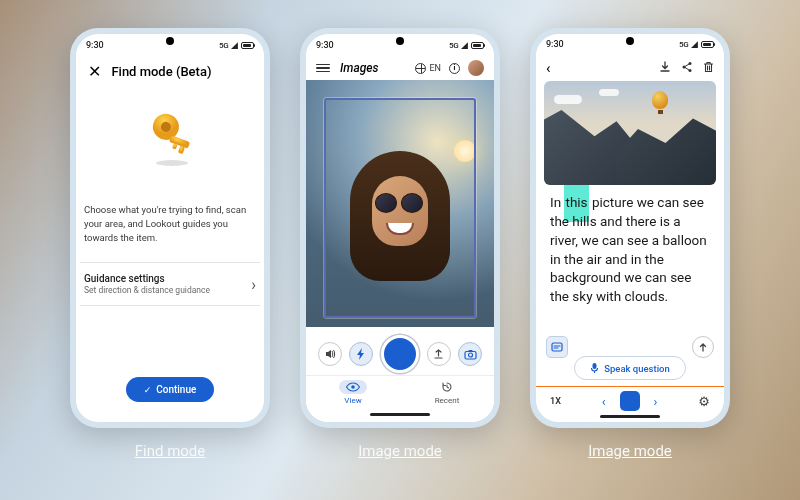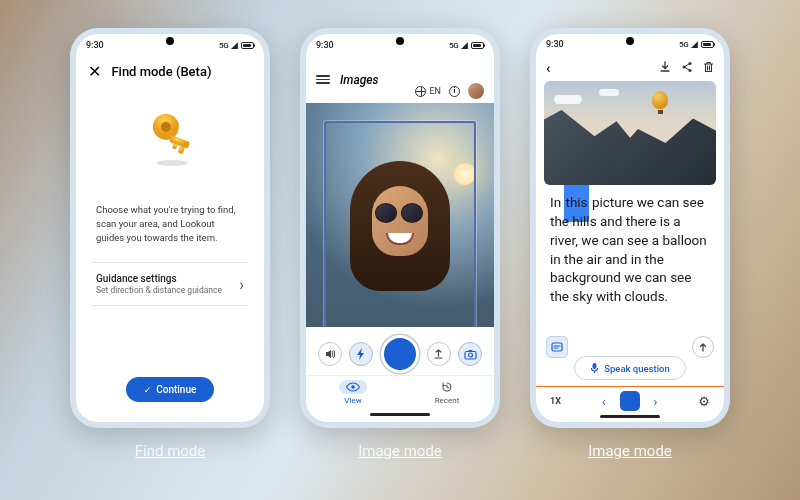--- a/index.html
+++ b/index.html
@@ -39,41 +39,41 @@
   .statusbar .right { display:flex; align-items:center; gap:3px; }
   .sig { font-size: 8px; letter-spacing:-0.5px; }
   .batt { width:13px; height:7px; border:1px solid #222; border-radius:2px; position:relative; }
   .batt:after { content:""; position:absolute; right:-2px; top:1px; width:1px; height:3px; background:#222; border-radius:0 1px 1px 0;}
   .batt:before { content:""; position:absolute; left:1px; top:1px; bottom:1px; width:70%; background:#222; border-radius:1px;}
 
   
   .p1-header { display:flex; align-items:center; gap:10px; padding: 6px 12px; }
   .p1-header .x { font-size:16px; }
   .p1-header .title { font-size:13px; font-weight:500; }
-  .p1-body { flex:1; display:flex; flex-direction:column; align-items:center; padding: 0 16px; }
+  .p1-body { flex:1; display:flex; flex-direction:column; align-items:center; padding: 0 4px; }
   .key-art { margin: 20px 0 28px; }
   .p1-desc { font-size: 9.5px; line-height:1.45; color:#3a3a3a; text-align:left; width:100%; padding: 0 4px 18px; border-bottom:1px solid #e4e4e4; }
   .p1-setting { width:100%; padding: 10px 4px; display:flex; justify-content:space-between; align-items:center; border-bottom:1px solid #e4e4e4;}
   .p1-setting .st-title { font-size:10px; font-weight:500; color:#222;}
   .p1-setting .st-sub { font-size:8.5px; color:#6b6b6b; margin-top:1px;}
   .chev { color:#555; }
   .p1-continue {
     margin-top:auto; margin-bottom: 20px;
     background:#1a5fd0; color:#fff; font-size:10px; font-weight:500;
     padding: 7px 18px; border-radius: 16px; display:flex; align-items:center; gap:5px;
   }
   .p1-continue .chk { font-size:9px; }
 
   
   .p2-header { display:flex; align-items:center; justify-content:space-between; padding: 4px 10px; }
   .p2-header .left { display:flex; align-items:center; gap:10px; }
   .p2-header .ham { width:14px; display:flex; flex-direction:column; gap:2px;}
   .p2-header .ham span { height:1.5px; background:#333; border-radius:1px;}
   .p2-header .ptitle { font-size:12px; font-weight:500;font-style:italic; }
-  .p2-header .right { display:flex; align-items:center; gap:8px;margin-top:23px; }
+  .p2-header .right { display:flex; align-items:center; gap:8px; }
   .lang { display:flex; align-items:center; gap:3px; font-size:9px; color:#333;}
   .globe { width:11px;height:11px;border:1px solid #333;border-radius:50%; position:relative;}
   .globe:before{content:"";position:absolute;left:0;right:0;top:50%;height:1px;background:#333;}
   .globe:after{content:"";position:absolute;top:0;bottom:0;left:50%;width:1px;background:#333;}
   .info-ic { width:11px;height:11px;border:1.2px solid #333;border-radius:50%; font-size:7px; display:flex;align-items:center;justify-content:center; font-weight:bold;}
   .avatar { width:16px;height:16px;border-radius:50%; background:linear-gradient(135deg,#d4a080,#8b5a3c);}
   .p2-photo { flex:1; position:relative; overflow:hidden; background: linear-gradient(180deg,#5a7a9a 0%, #3a4a5a 100%);}
   .sky { position:absolute; inset:0; background: radial-gradient(circle at 70% 25%, rgba(255,240,200,0.9), rgba(160,190,210,0.7) 35%, rgba(80,110,130,0.5) 70%);}
   .sun { position:absolute; right:18px; top:60px; width:22px;height:22px;background:radial-gradient(circle,#fff8e0,#ffd890);border-radius:50%; box-shadow:0 0 20px rgba(255,230,150,0.8);}
   .face {
@@ -105,21 +105,21 @@
   .mtn-l { position:absolute; left:-10px; bottom:0; width:110px;height:75px; background:linear-gradient(135deg,#4a5560,#2e3640); clip-path: polygon(0 100%, 0 20%, 25% 0, 55% 35%, 75% 15%, 100% 60%, 100% 100%);}
   .mtn-r { position:absolute; right:-10px; bottom:0; width:110px;height:70px; background:linear-gradient(135deg,#3e4852,#242c34); clip-path: polygon(0 100%, 0 55%, 20% 20%, 45% 40%, 70% 5%, 100% 30%, 100% 100%);}
   .river { position:absolute; left:48%; bottom:0; width:28px; height:45px; background:linear-gradient(180deg,#8fb0c8,#5a7a98); transform: perspective(60px) rotateX(45deg); border-radius: 10px 10px 0 0;}
   .balloon { position:absolute; right:48px; top:10px; }
   .balloon .env { width:16px;height:18px;background:radial-gradient(circle at 35% 30%, #f5d060,#d99020 70%); border-radius: 50% 50% 45% 45%;}
   .balloon .bask { width:5px;height:4px;background:#6a4520;margin:1px auto 0;}
   .cloud{position:absolute;background:rgba(255,255,255,0.8);border-radius:10px;}
   .cloud.c1{left:10px;top:14px;width:28px;height:9px;}
   .cloud.c2{left:55px;top:8px;width:20px;height:7px;}
   .p3-text { flex:1; padding: 8px 14px; font-size:13.5px; line-height:1.4; color:#1a1a1a;}
-  .hl { background:#3b82f6; border-radius:2px; padding:12px 1px;}
+  .hl { background:#5eead4; border-radius:2px; padding:12px 1px;}
   .p3-speak { margin: 0 10px 6px; display:flex; align-items:center; gap:6px;}
   .sq-ic { width:22px;height:22px;background:#e3ecf7;border:1px solid #bcd0e8;border-radius:5px;display:flex;align-items:center;justify-content:center;color:#1a5fd0;font-size:11px;}
   .speak-btn { flex:1; border:1px solid #c8d4e4; border-radius:15px; padding:5px; display:flex;align-items:center;justify-content:center;gap:5px; font-size:9.5px; color:#1a5fd0; font-weight:500;margin-top:42px;}
   .up-ic { width:22px;height:22px;border:1px solid #c8c8c8;border-radius:50%;display:flex;align-items:center;justify-content:center;font-size:10px;color:#444;}
   .p3-nav { display:flex;align-items:center;justify-content:space-between; padding:4px 14px 2px; border-top:1px solid #f97316;}
   .p3-nav .zoom{font-size:9px;font-weight:600;color:#333;}
   .p3-nav .arrows{display:flex;align-items:center;gap:14px;}
   .arr{color:#1a5fd0;font-size:13px;}
   .page-ind{width:20px;height:20px;background:#1a5fd0;border-radius:5px;}
   .gear{color:#444;font-size:13px;}

